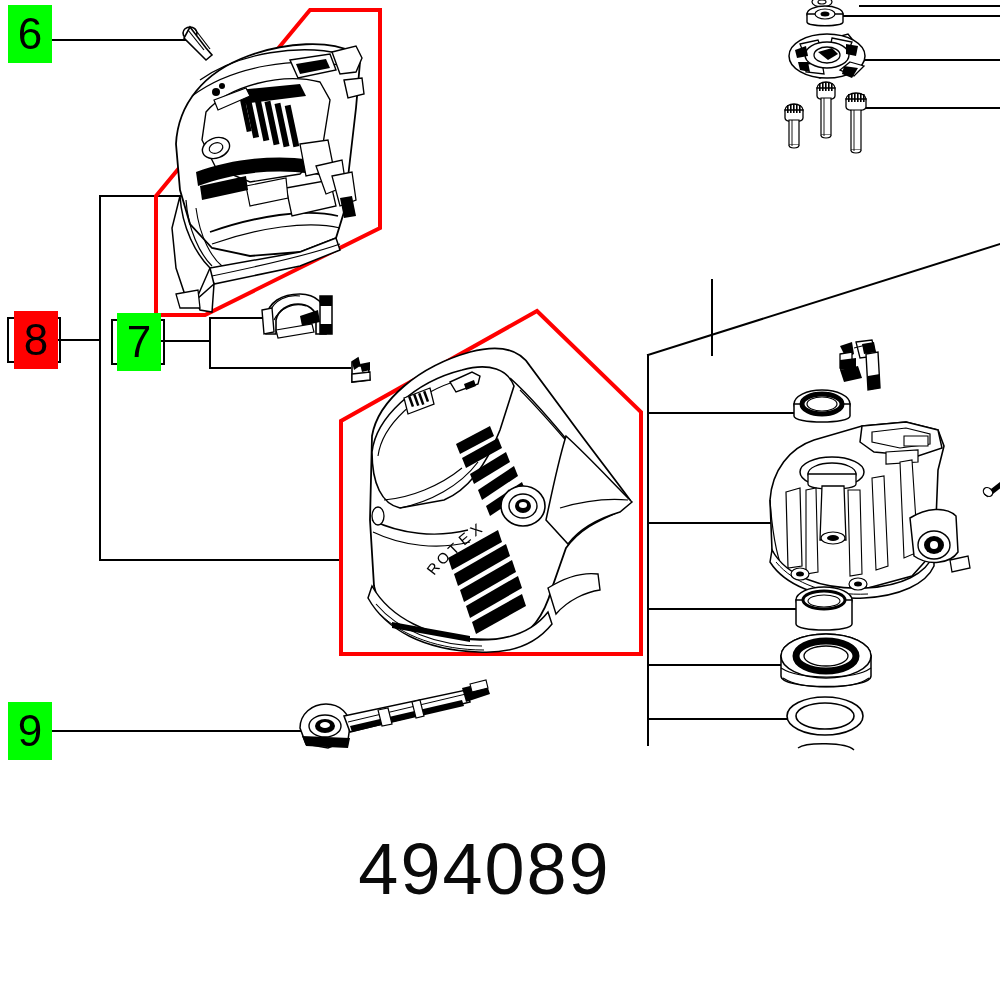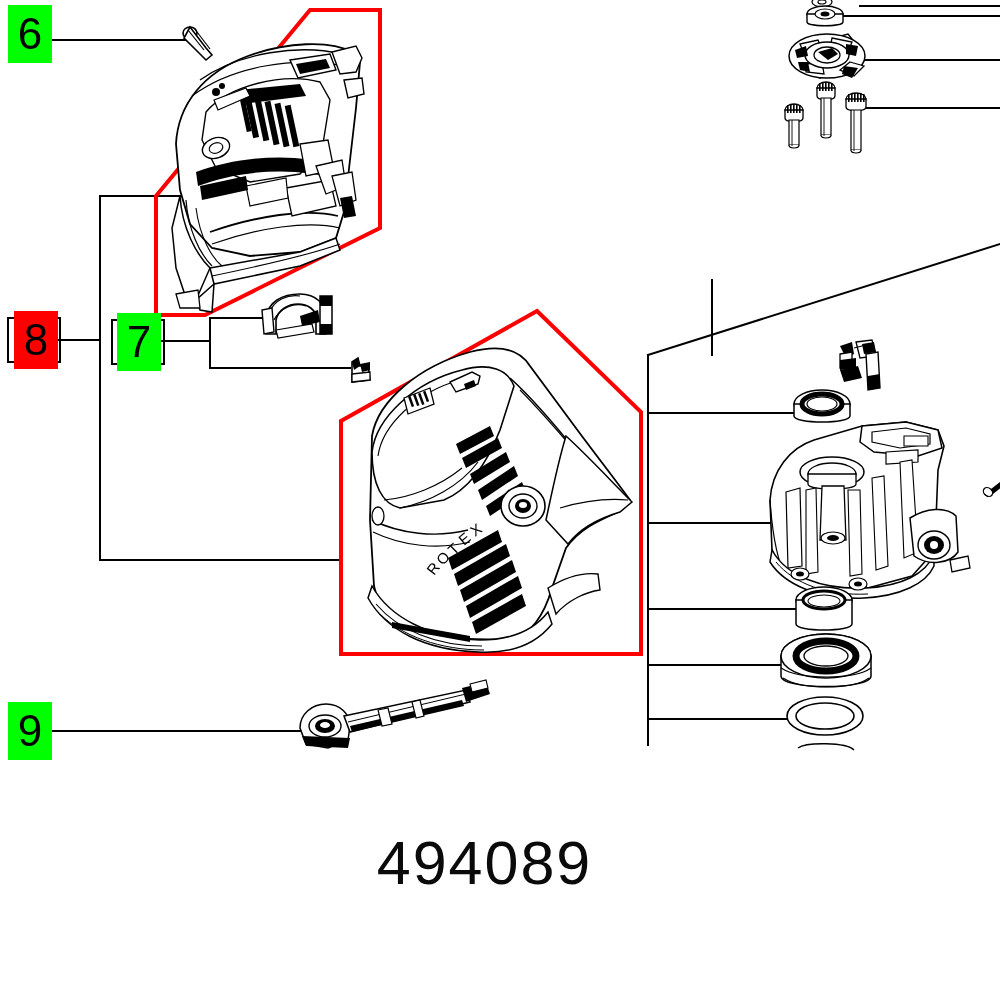--- a/index.html
+++ b/index.html
@@ -38,21 +38,21 @@
   }
   .callout-green { background: #00ff00; }
   .callout-red { background: #ff0000; }
   #part-number {
     position: absolute;
     left: 0;
     top: 830;
     width: 969px;
     text-align: center;
     font-family: "Liberation Sans", sans-serif;
-    font-size: 61px;
+    font-size: 72px;
     letter-spacing: 2px;
     color: #0a0a0a;
     font-weight: 400;
   }
 </style>
 </head>
 <body>
 
 <div id="page">
 

